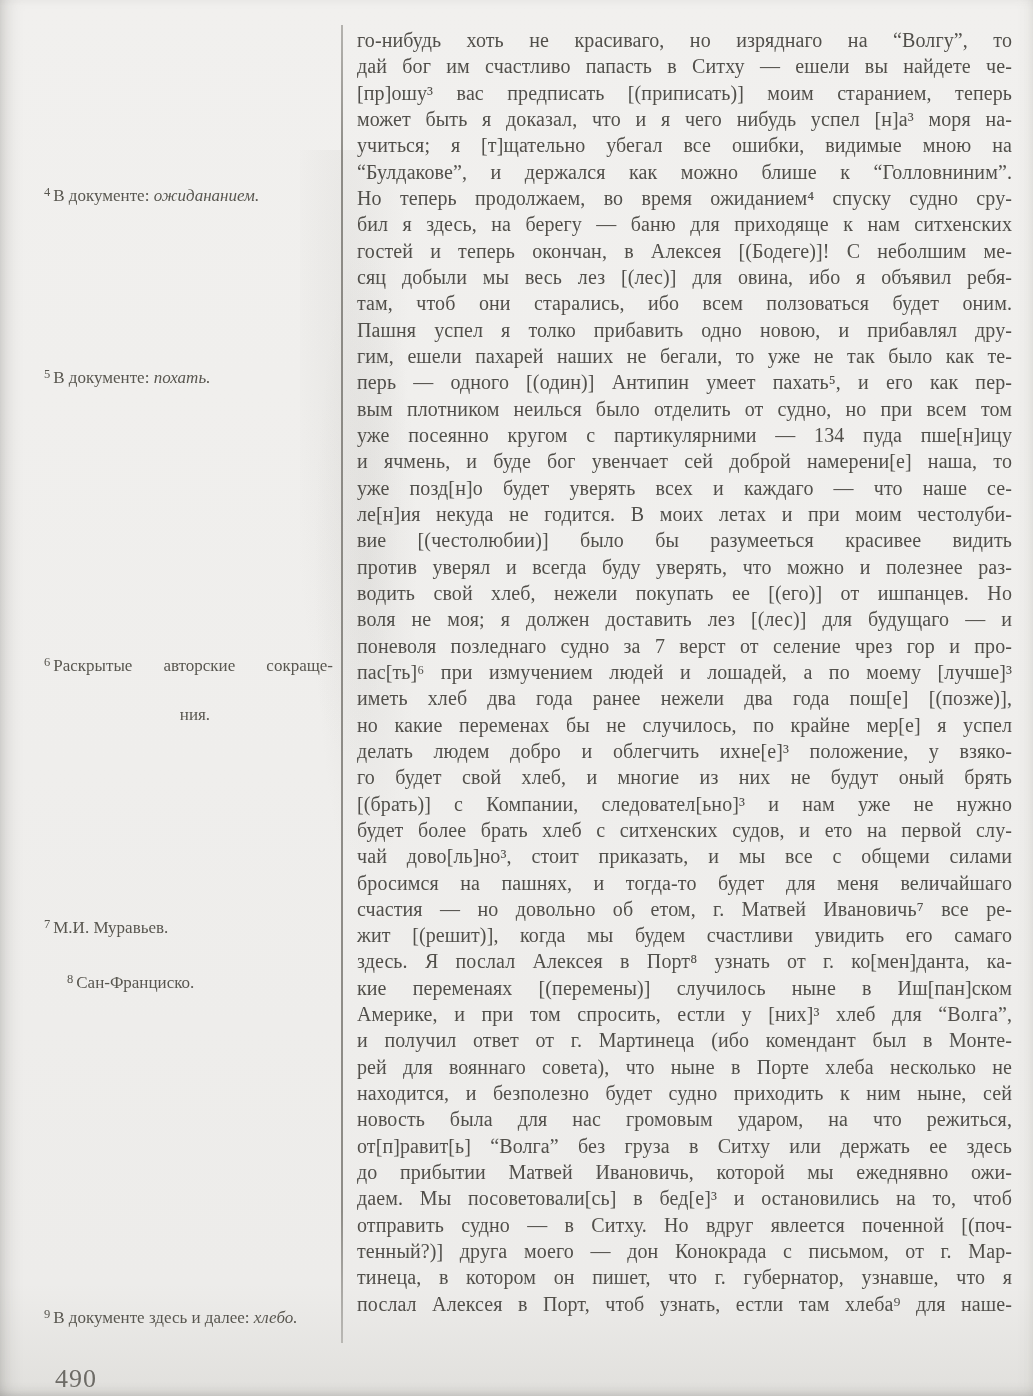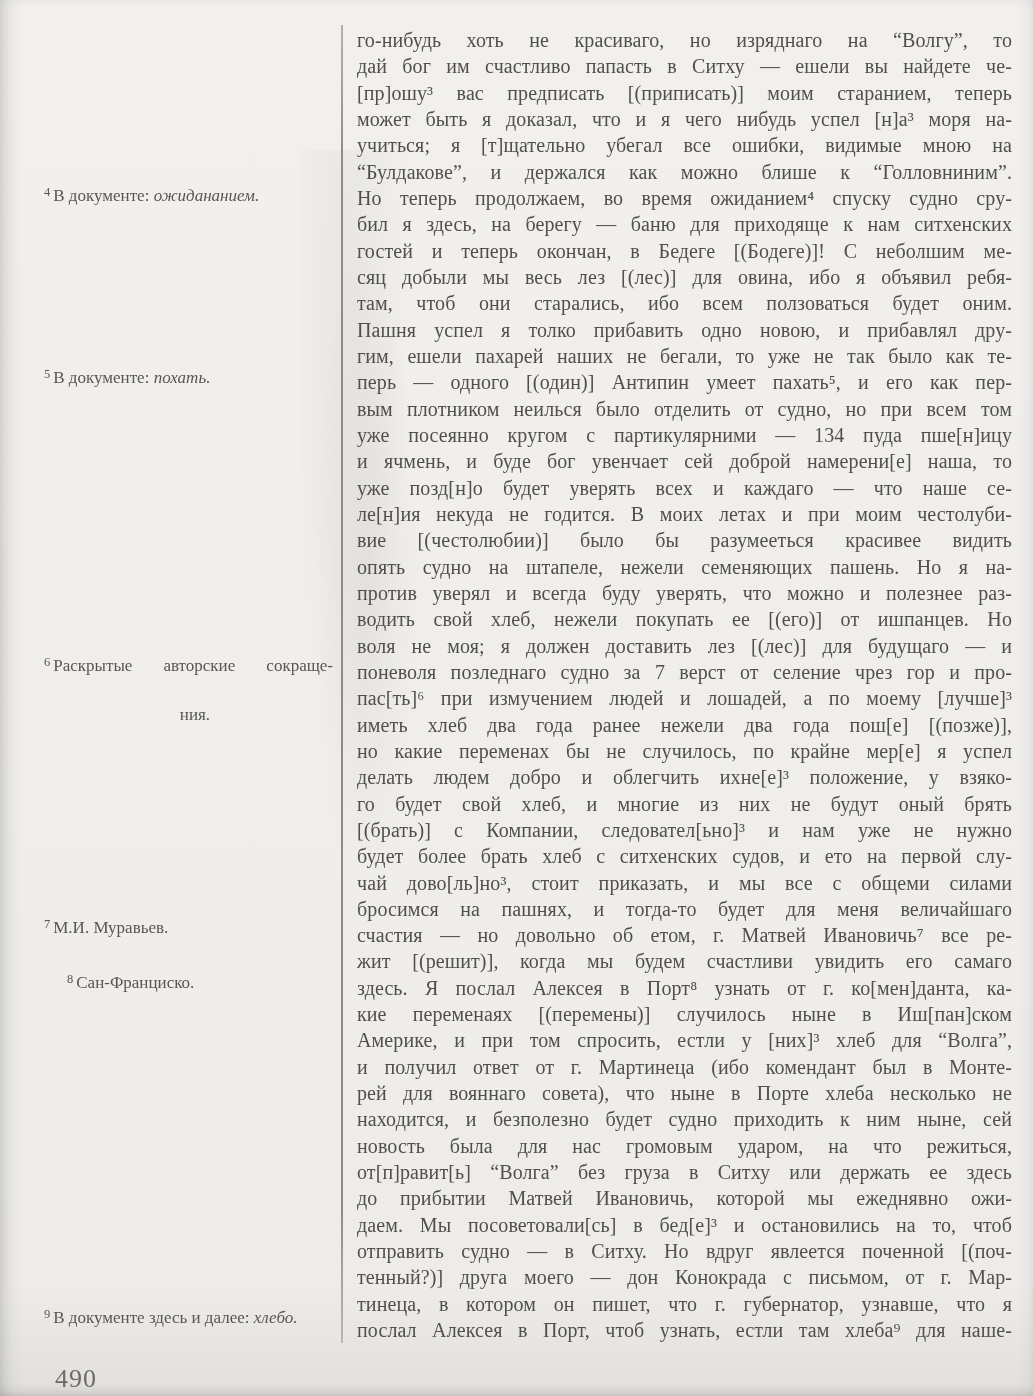--- a/index.html
+++ b/index.html
@@ -140,33 +140,32 @@
 
   <main class="main-col">
       <div class="text-line">го-нибудь хоть не красиваго, но изряднаго на “Волгу”, то</div>
       <div class="text-line">дай бог им счастливо папасть в Ситху — ешели вы найдете че-</div>
       <div class="text-line">[пр]ошу³ вас предписать [(приписать)] моим старанием, теперь</div>
       <div class="text-line">может быть я доказал, что и я чего нибудь успел [н]а³ моря на-</div>
       <div class="text-line">учиться; я [т]щательно убегал все ошибки, видимые мною на</div>
       <div class="text-line">“Булдакове”, и держался как можно блише к “Голловниним”.</div>
       <div class="text-line">Но теперь продолжаем, во время ожиданием⁴ спуску судно сру-</div>
       <div class="text-line">бил я здесь, на берегу — баню для приходяще к нам ситхенских</div>
-      <div class="text-line">гостей и теперь окончан, в Бедеге [(Бодеге)]! С неболшим ме-</div>
+      <div class="text-line">гостей и теперь окончан, в Алексея [(Бодеге)]! С неболшим ме-</div>
       <div class="text-line">сяц добыли мы весь лез [(лес)] для овина, ибо я объявил ребя-</div>
       <div class="text-line">там, чтоб они старались, ибо всем ползоваться будет оним.</div>
       <div class="text-line">Пашня успел я толко прибавить одно новою, и прибавлял дру-</div>
       <div class="text-line">гим, ешели пахарей наших не бегали, то уже не так было как те-</div>
       <div class="text-line">перь — одного [(один)] Антипин умеет пахать⁵, и его как пер-</div>
       <div class="text-line">вым плотником неилься было отделить от судно, но при всем том</div>
       <div class="text-line">уже посеянно кругом с партикулярними — 134 пуда пше[н]ицу</div>
       <div class="text-line">и ячмень, и буде бог увенчает сей доброй намерени[е] наша, то</div>
       <div class="text-line">уже позд[н]о будет уверять всех и каждаго — что наше се-</div>
       <div class="text-line">ле[н]ия некуда не годится. В моих летах и при моим честолуби-</div>
       <div class="text-line">вие [(честолюбии)] было бы разумееться красивее видить</div>
-      <div class="text-line">опять судно на штапеле, нежели семеняющих пашень. Но я на-</div>
       <div class="text-line">против уверял и всегда буду уверять, что можно и полезнее раз-</div>
       <div class="text-line">водить свой хлеб, нежели покупать ее [(его)] от ишпанцев. Но</div>
       <div class="text-line">воля не моя; я должен доставить лез [(лес)] для будущаго — и</div>
       <div class="text-line">поневоля позледнаго судно за 7 верст от селение чрез гор и про-</div>
       <div class="text-line">пас[ть]⁶ при измучением людей и лошадей, а по моему [лучше]³</div>
       <div class="text-line">иметь хлеб два года ранее нежели два года пош[е] [(позже)],</div>
       <div class="text-line">но какие переменах бы не случилось, по крайне мер[е] я успел</div>
       <div class="text-line">делать людем добро и облегчить ихне[е]³ положение, у взяко-</div>
       <div class="text-line">го будет свой хлеб, и многие из них не будут оный брять</div>
       <div class="text-line">[(брать)] с Компании, следовател[ьно]³ и нам уже не нужно</div>

